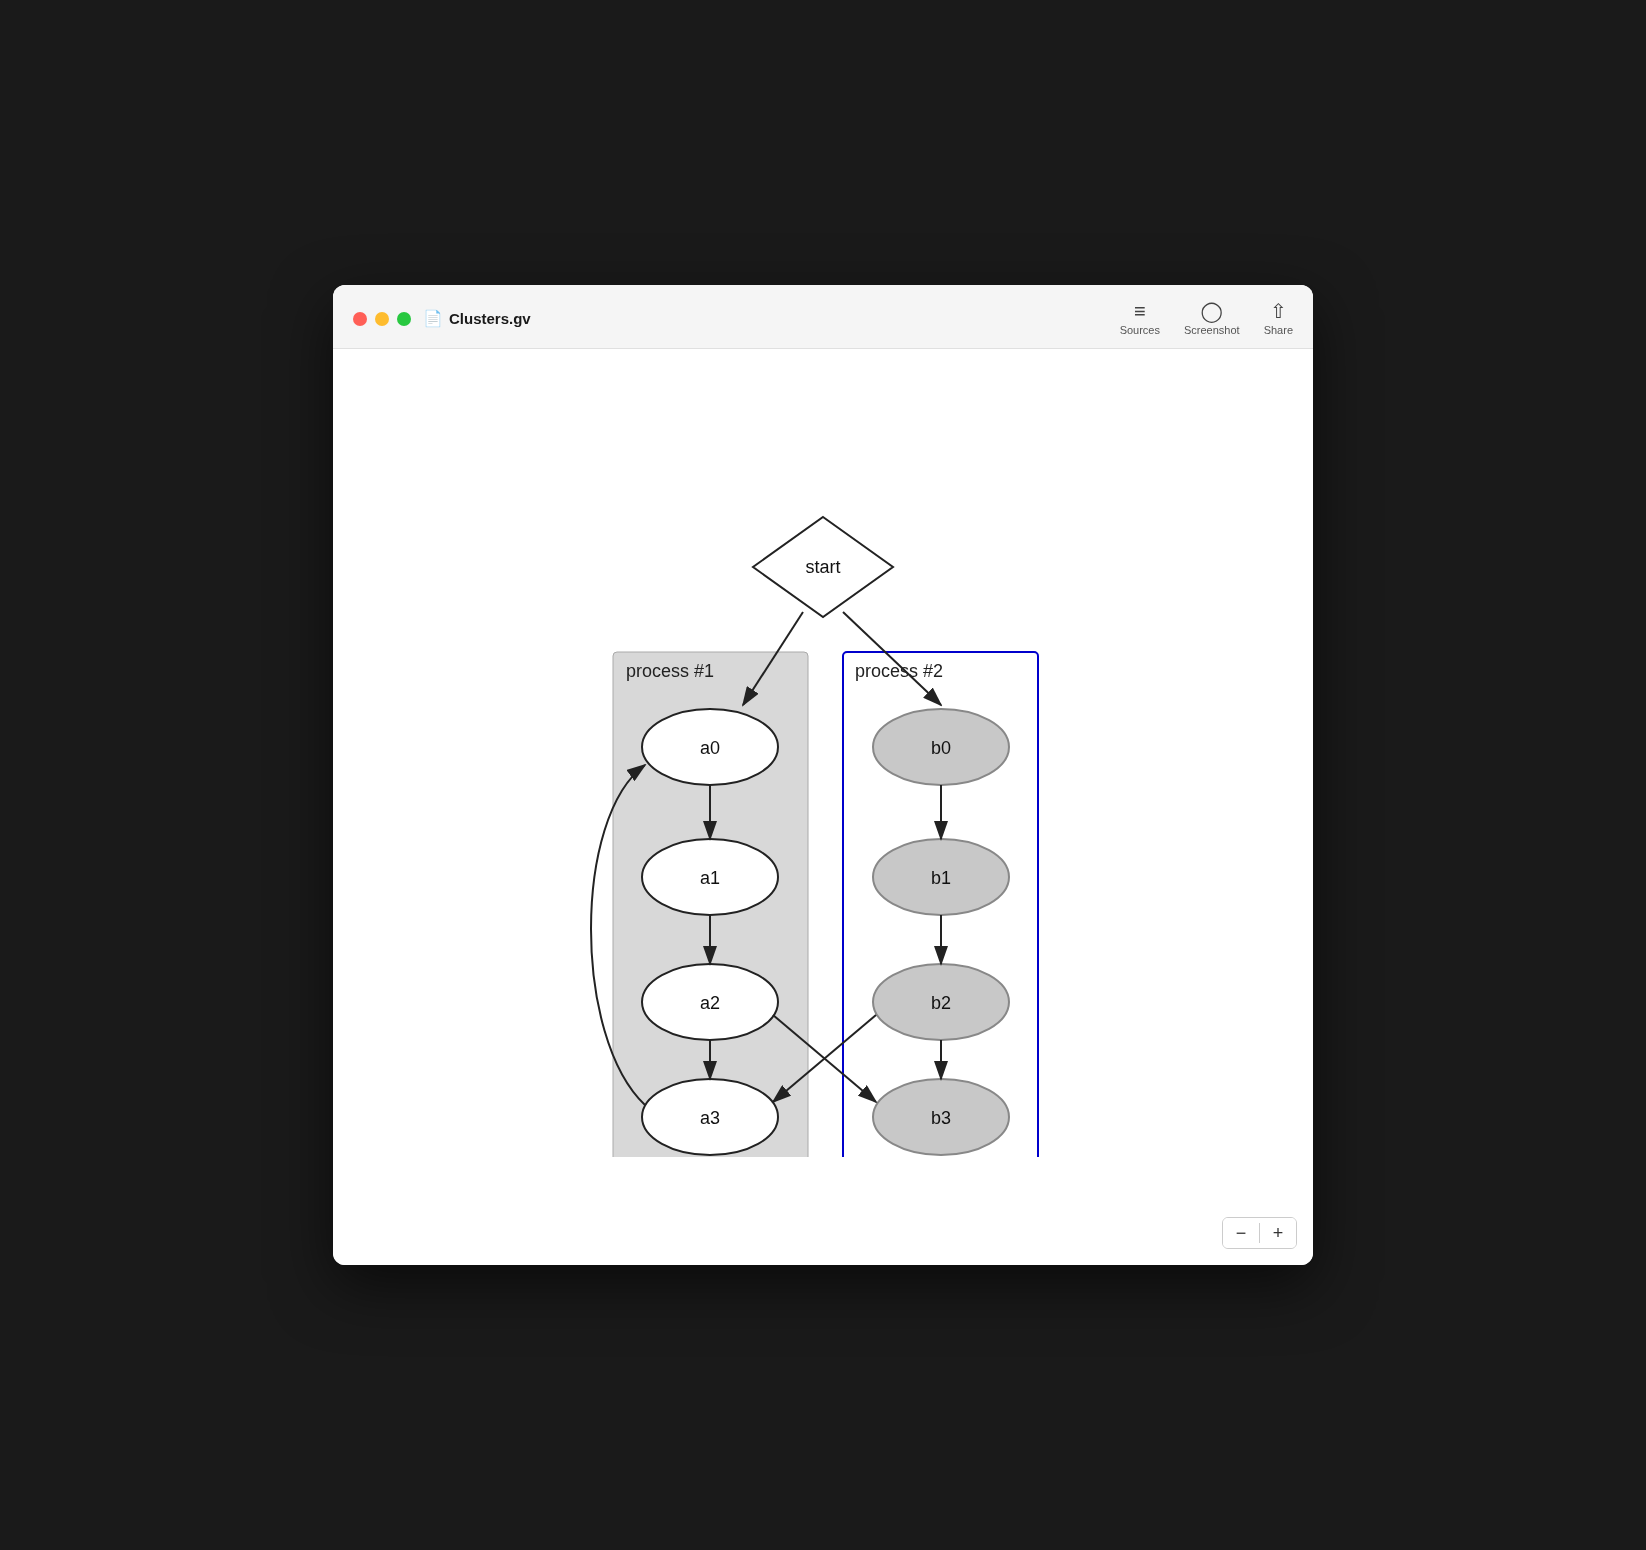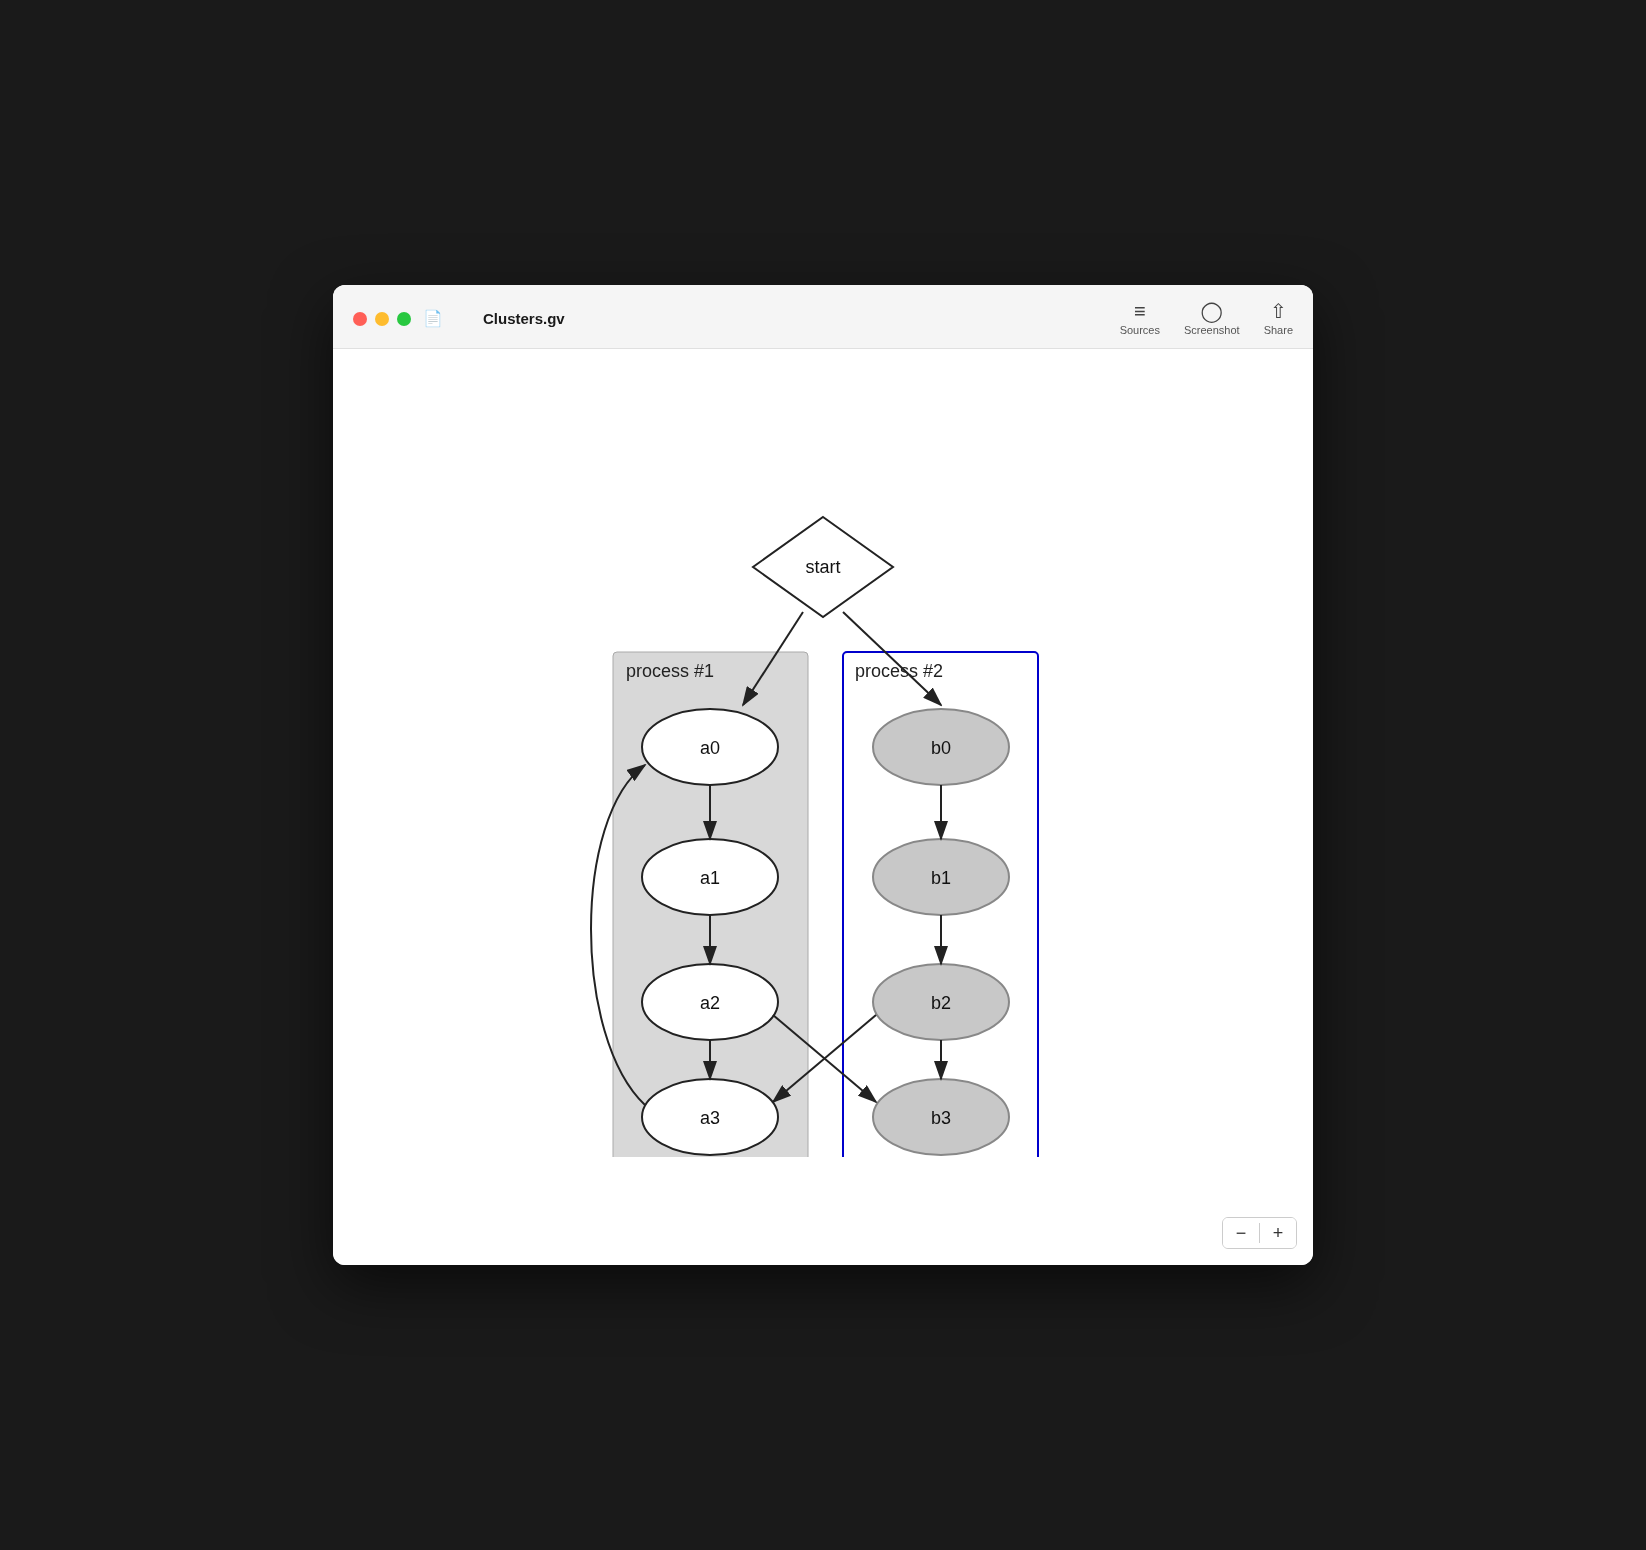--- a/index.html
+++ b/index.html
@@ -54,21 +54,20 @@
     }
     .file-icon {
       width: 20px;
       height: 20px;
       font-size: 16px;
     }
     .window-title {
       font-size: 15px;
       font-weight: 600;
       color: #1a1a1a;
-      margin-left: 34px;
     }
     .toolbar-right {
       display: flex;
       align-items: center;
       gap: 24px;
     }
     .toolbar-btn {
       display: flex;
       flex-direction: column;
       align-items: center;

